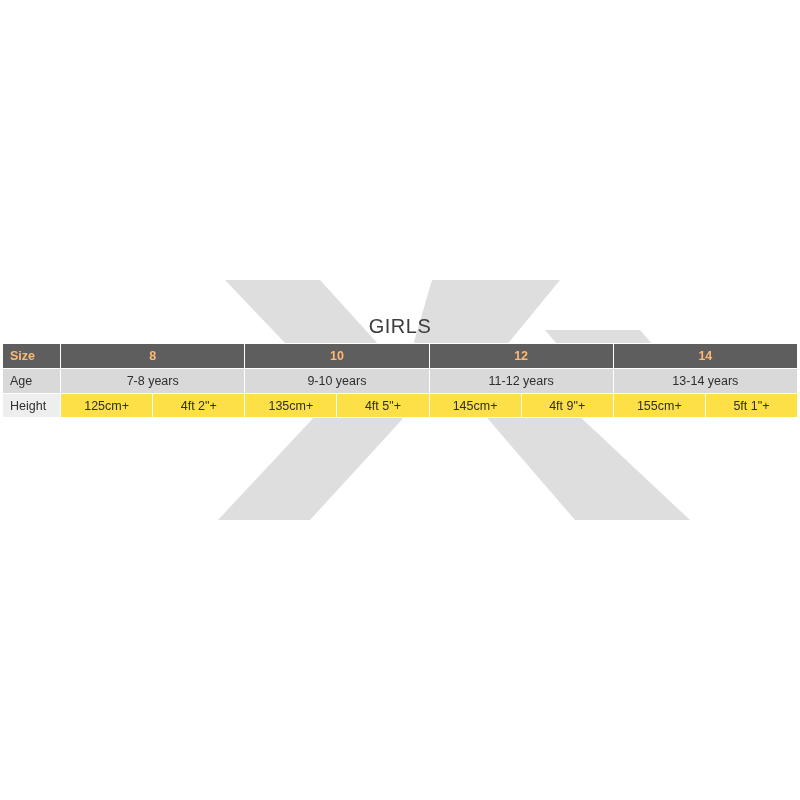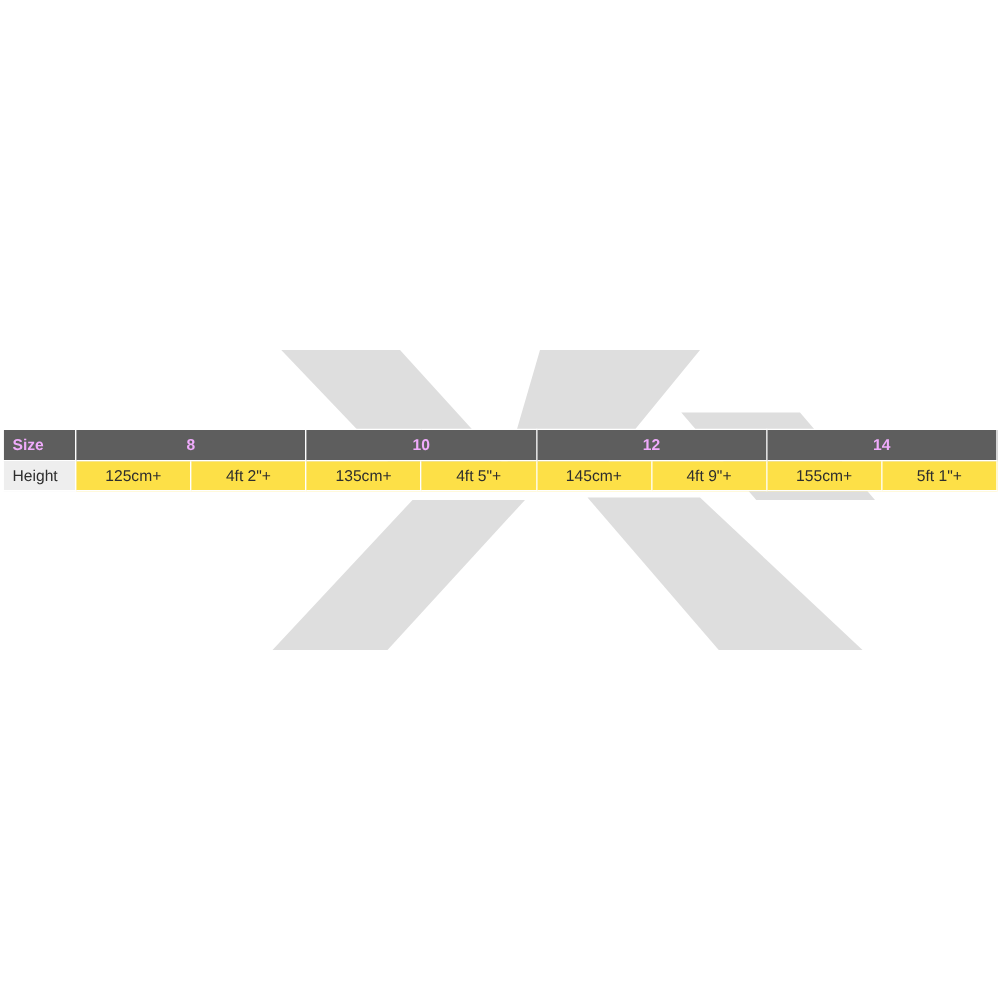--- a/index.html
+++ b/index.html
@@ -67,21 +67,21 @@
     padding: 0;
     height: 23px;
     text-align: center;
     vertical-align: middle;
     font-weight: normal;
   }
 
   
   tr.row-size td {
     background: #5e5e5e;
-    color: #f0abfc;
+    color: #fdba74;
     font-weight: bold;
     font-size: 12.5px;
     height: 24px;
   }
   tr.row-size td.label-cell {
     text-align: left;
     padding-left: 7px;
   }
 
   
@@ -117,20 +117,21 @@
     <polygon points="225,10 320,10 420,120 330,120"></polygon>
     <polygon points="330,130 420,130 310,250 218,250"></polygon>
     <polygon points="432,10 560,10 470,120 400,120"></polygon>
     <polygon points="470,128 560,128 690,250 575,250"></polygon>
     <polygon points="545,60 640,60 700,130 605,130"></polygon>
   </g>
 </svg>
 
 <div id="sheet">
 
+  <div id="title">GIRLS</div>
 
   <div id="table-wrap">
     <table class="size-table">
       <colgroup>
         <col class="col-label">
         <col class="col-half">
           <col class="col-half">
         <col class="col-half">
           <col class="col-half">
         <col class="col-half">
@@ -139,20 +140,27 @@
           <col class="col-half">
       </colgroup>
       <tbody>
         <tr class="row-size">
           <td class="label-cell">Size</td>
           <td colspan="2">8</td>
           <td colspan="2">10</td>
           <td colspan="2">12</td>
           <td colspan="2">14</td>
         </tr>
+        <tr class="row-age">
+          <td class="label-cell">Age</td>
+          <td colspan="2">7-8 years</td>
+          <td colspan="2">9-10 years</td>
+          <td colspan="2">11-12 years</td>
+          <td colspan="2">13-14 years</td>
+        </tr>
         <tr class="row-data">
           <td class="label-cell">Height</td>
           <td>125cm+</td>
           <td>4ft 2"+</td>
           <td>135cm+</td>
           <td>4ft 5"+</td>
           <td>145cm+</td>
           <td>4ft 9"+</td>
           <td>155cm+</td>
           <td>5ft 1"+</td>

